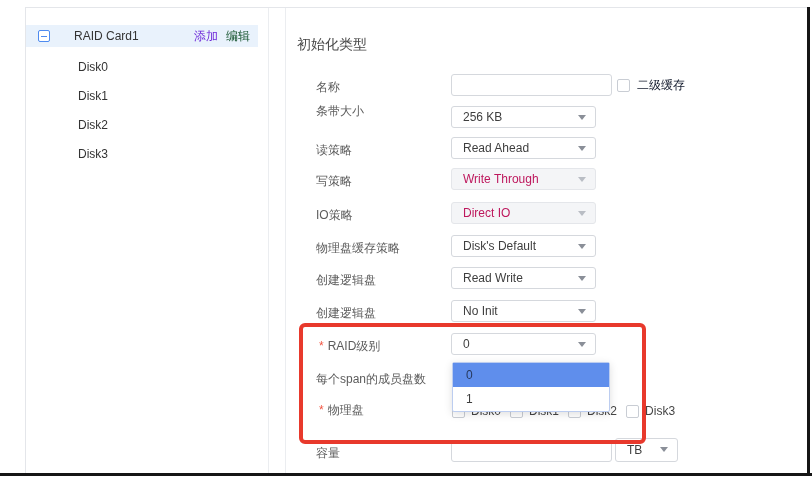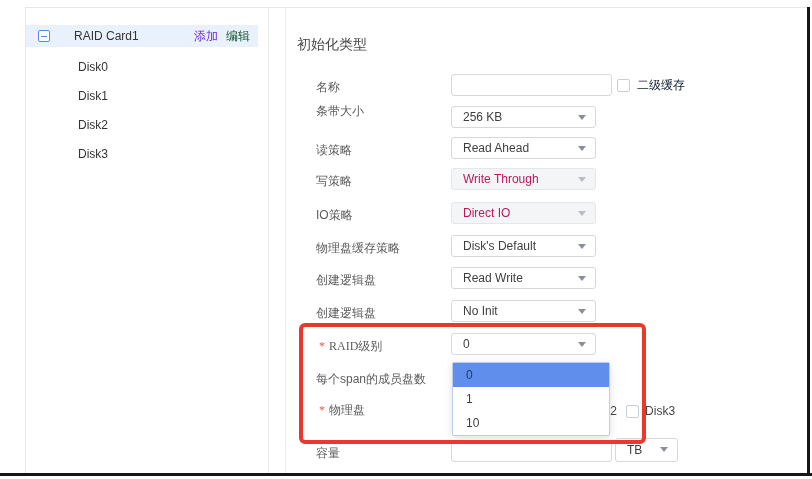--- a/index.html
+++ b/index.html
@@ -35,21 +35,21 @@
   }
   .raid-label { margin-left:24px; }
   .raid-actions { margin-left:auto; margin-right:8px; display:flex; gap:8px; font-size:12px; }
   .link-add  { color:#6d28d9; cursor:pointer; }
   .link-edit { color:#14532d; cursor:pointer; }
   .disk-item { position:absolute; left:78px; font-size:12px; color:#333; cursor:pointer; }
 
   
   .page-title { position:absolute; left:297px; top:36px; font-size:14px; color:#484848; }
   .row-label  { position:absolute; left:316px; font-size:12px; color:#5c5c5c; white-space:nowrap; }
-  .row-label.req-label { left:319px;font-family:Liberation Serif, serif; }
+  .row-label.req-label { left:319px; }
   .req { color:#f25643; margin-right:4px; }
 
   .ctrl {
     position:absolute; left:451px; width:145px; height:22px;
     border:1px solid #d5d8dd; border-radius:3px; background:#fff;
     font-size:12px; color:#3e3e3e; display:flex; align-items:center;
     padding:0 24px 0 11px; cursor:pointer;
   }
   .ctrl .arrow {
     position:absolute; right:9px; top:8px; width:0; height:0;
@@ -200,16 +200,15 @@
 <div class="row-label" style="top:445px">容量</div>
 <input class="text" style="top: 440px;" type="text" value="">
 <div class="ctrl unit-sel">
   <span>TB</span>
   <span class="arrow"></span>
 </div>
 
 <div class="menu">
   <div class="opt active">0</div>
   <div class="opt">1</div>
-  <div class="opt">10</div>
 </div>
 
 <div class="red-box"></div>
 
 </body></html>

